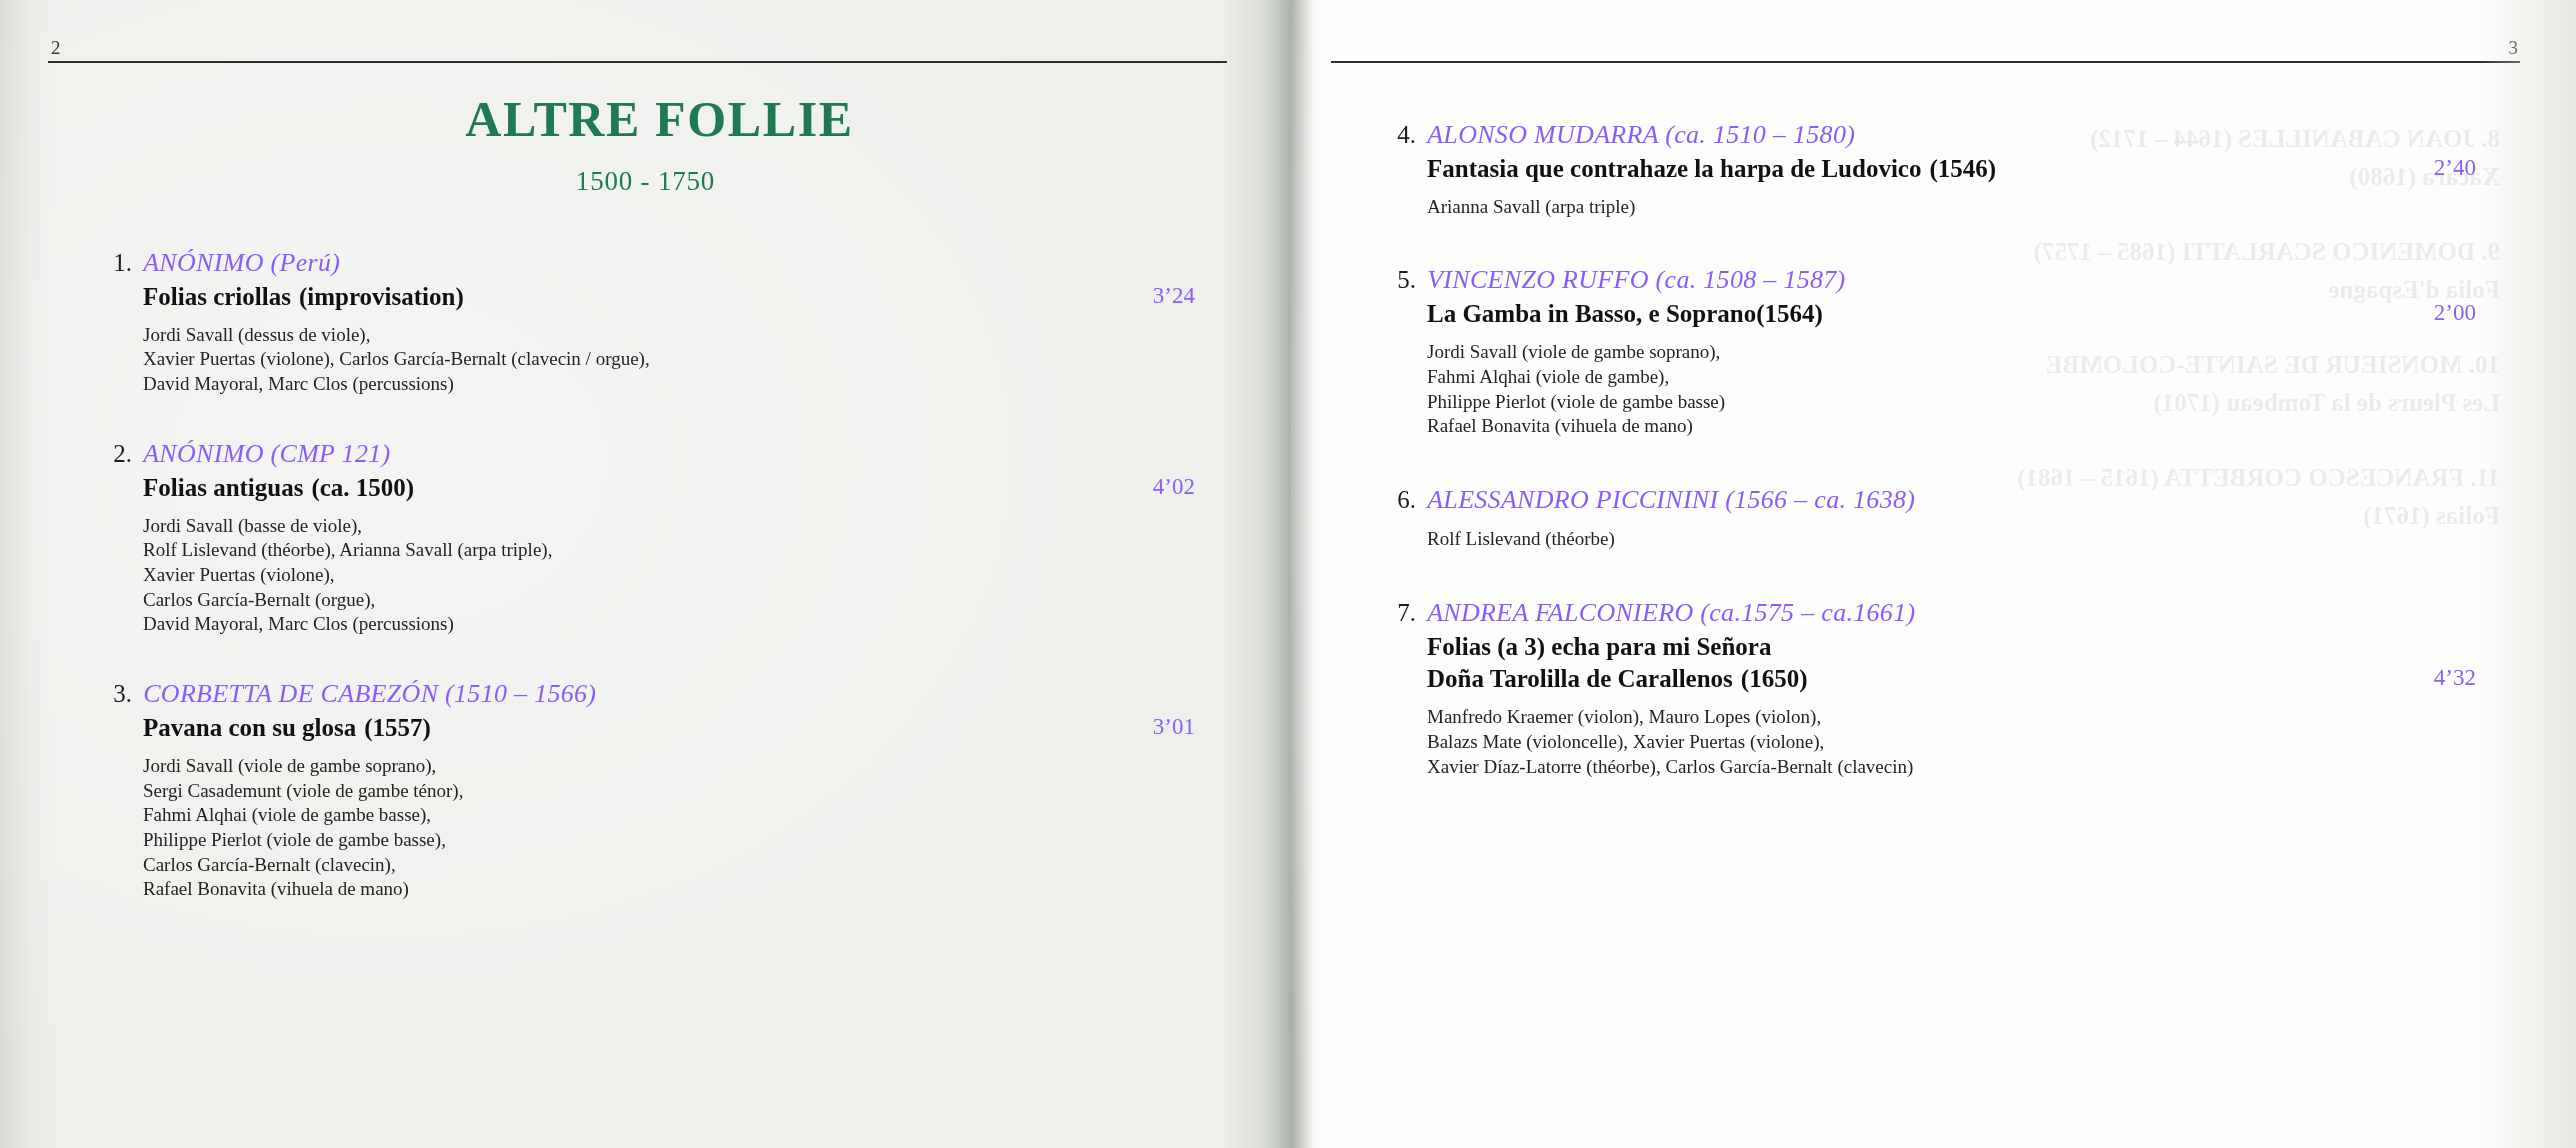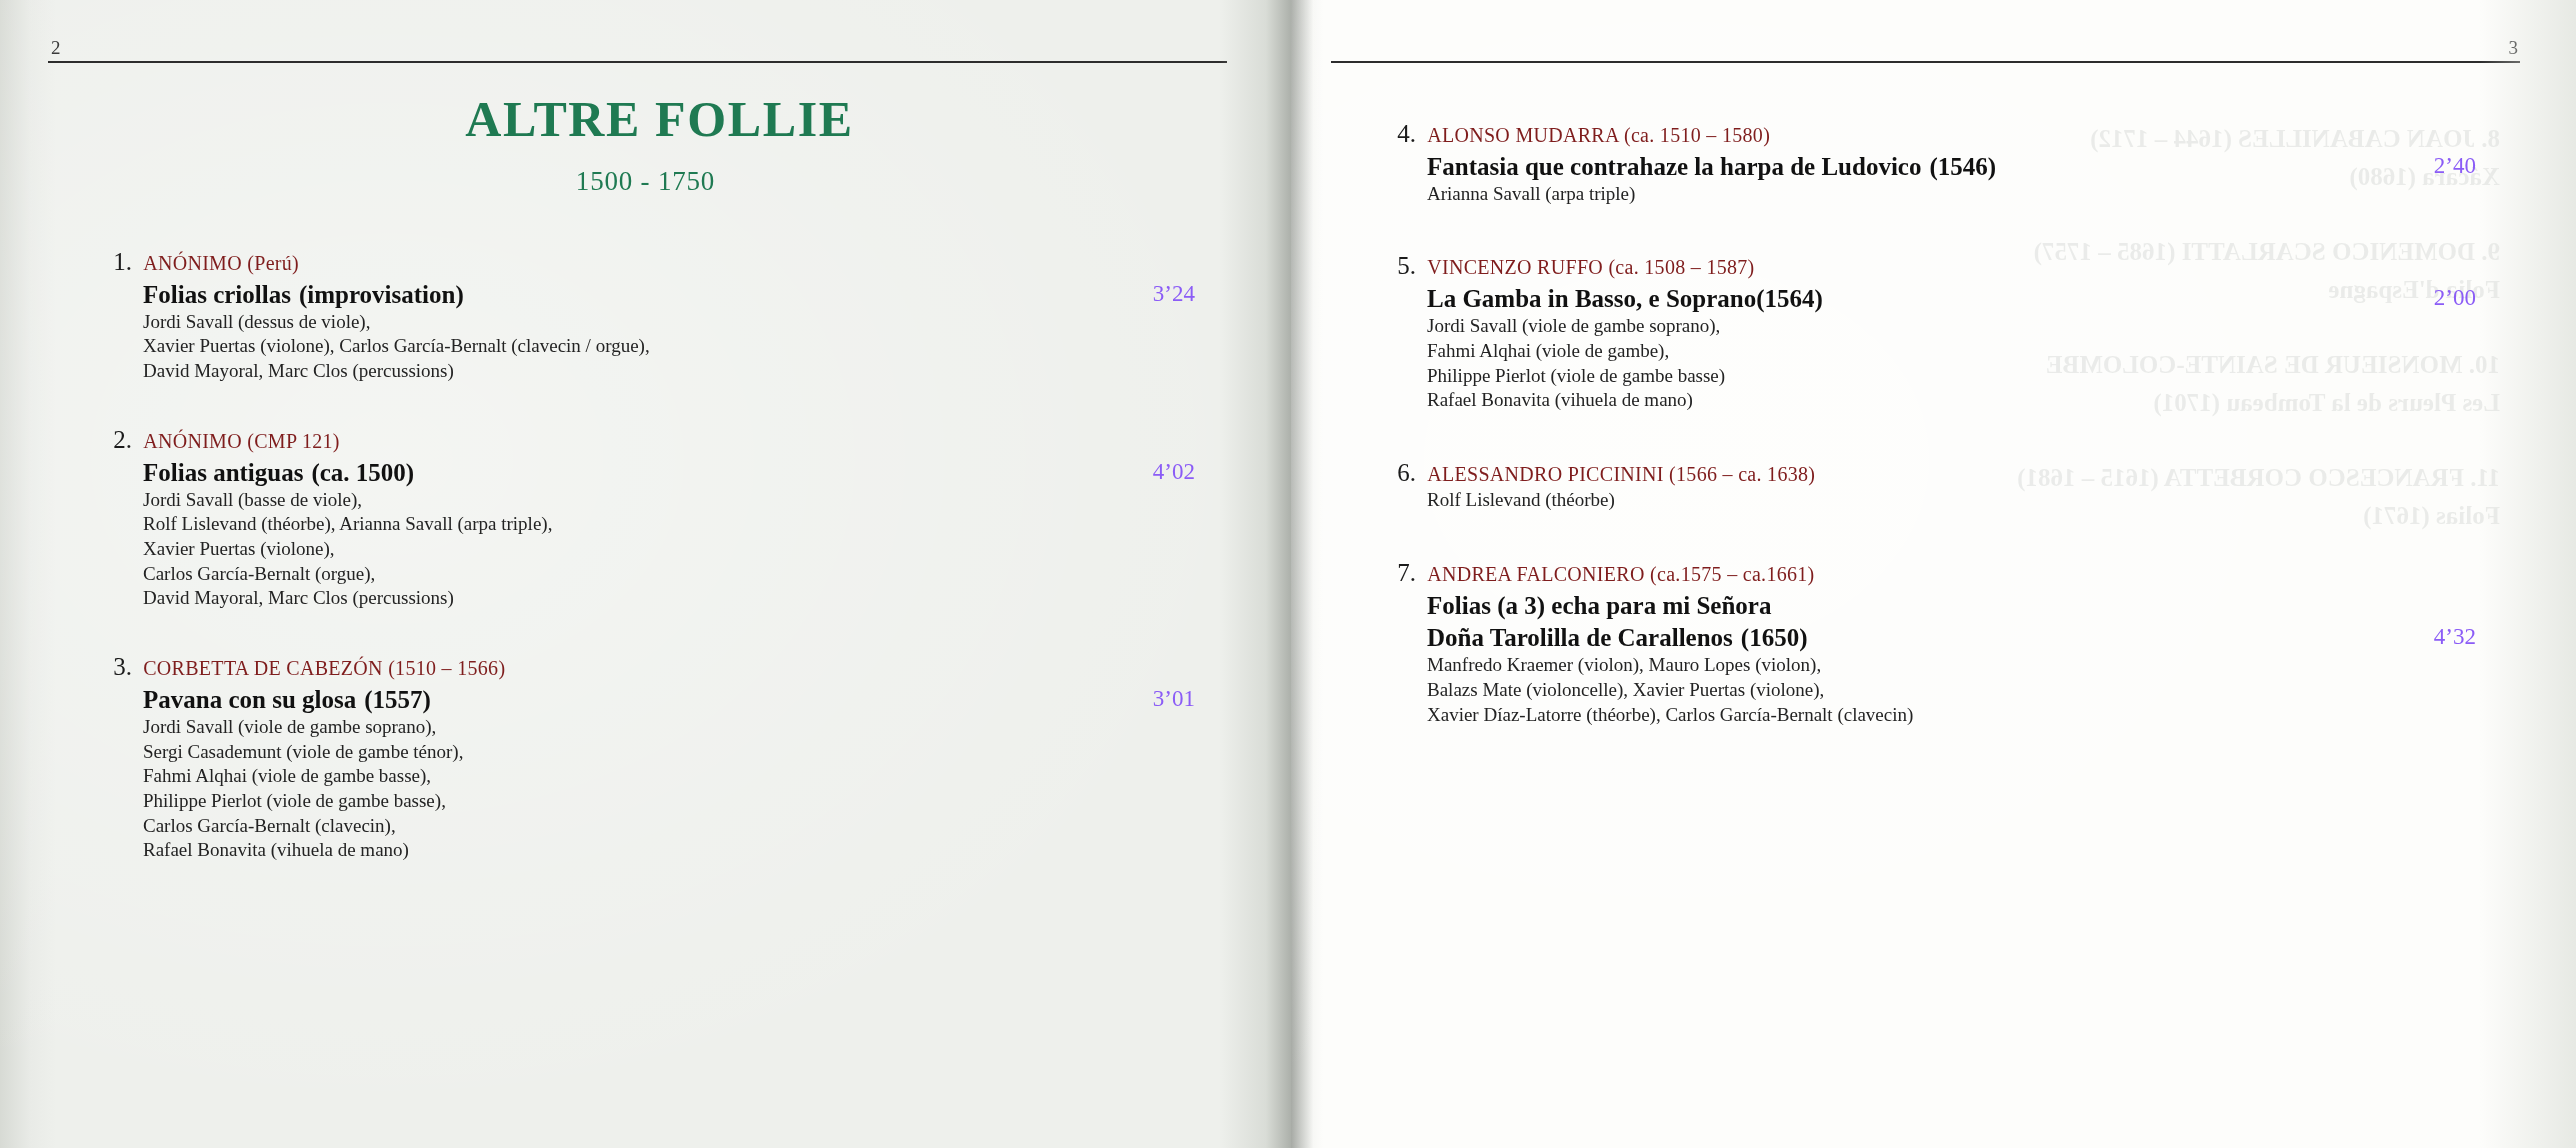--- a/index.html
+++ b/index.html
@@ -139,44 +139,45 @@
   }
   .tnum {
     width: 37px;
     flex: 0 0 37px;
     text-align: right;
     font-size: 25px;
     color: #1b1b1b;
   }
   .tnum-dot { margin-right: 11.2px; }
   .composer {
-    font-size: 20px;
-    color: #7f1d1d;
+    font-size: 26px;
+    color: #8b5cf6;
     letter-spacing: 0.3px;
+    font-style: italic;
   }
   .work-row {
     display: flex;
     align-items: baseline;
     margin-top: 4.8px;
   }
   .work-indent { width: 48px; flex: 0 0 48px; }
   .work {
     font-size: 25px;
     font-weight: bold;
     color: #111;
   }
   .duration {
     position: absolute;
     right: 0;
     font-size: 23px;
     color: #8b5cf6;
     white-space: nowrap;
   }
   .performers {
-    margin-top: 1px;
+    margin-top: 12px;
     margin-left: 48px;
     font-size: 19px;
     line-height: 1.30;
     color: #232323;
   }
   .performers div { white-space: nowrap; }
 
   
   .tracks-right {
     position: absolute;

